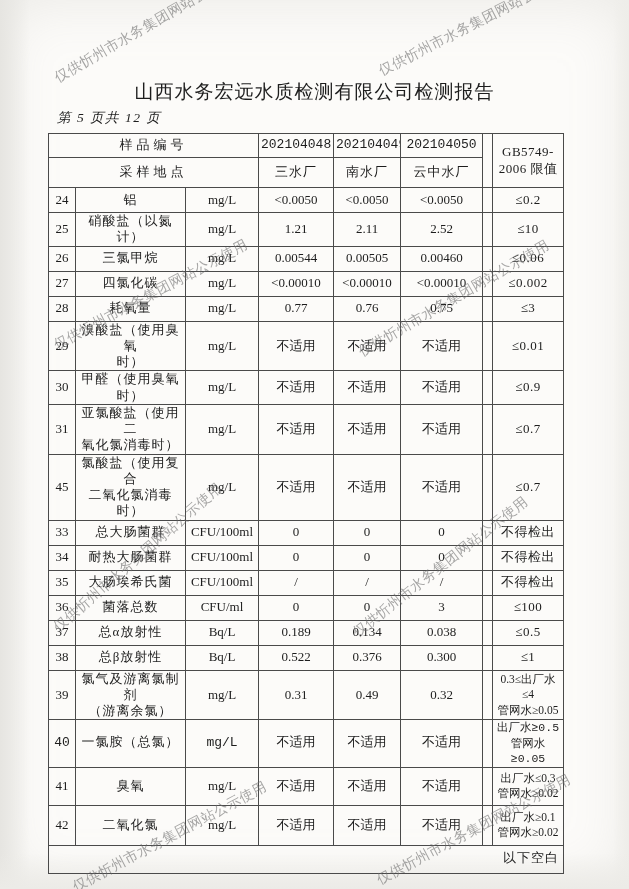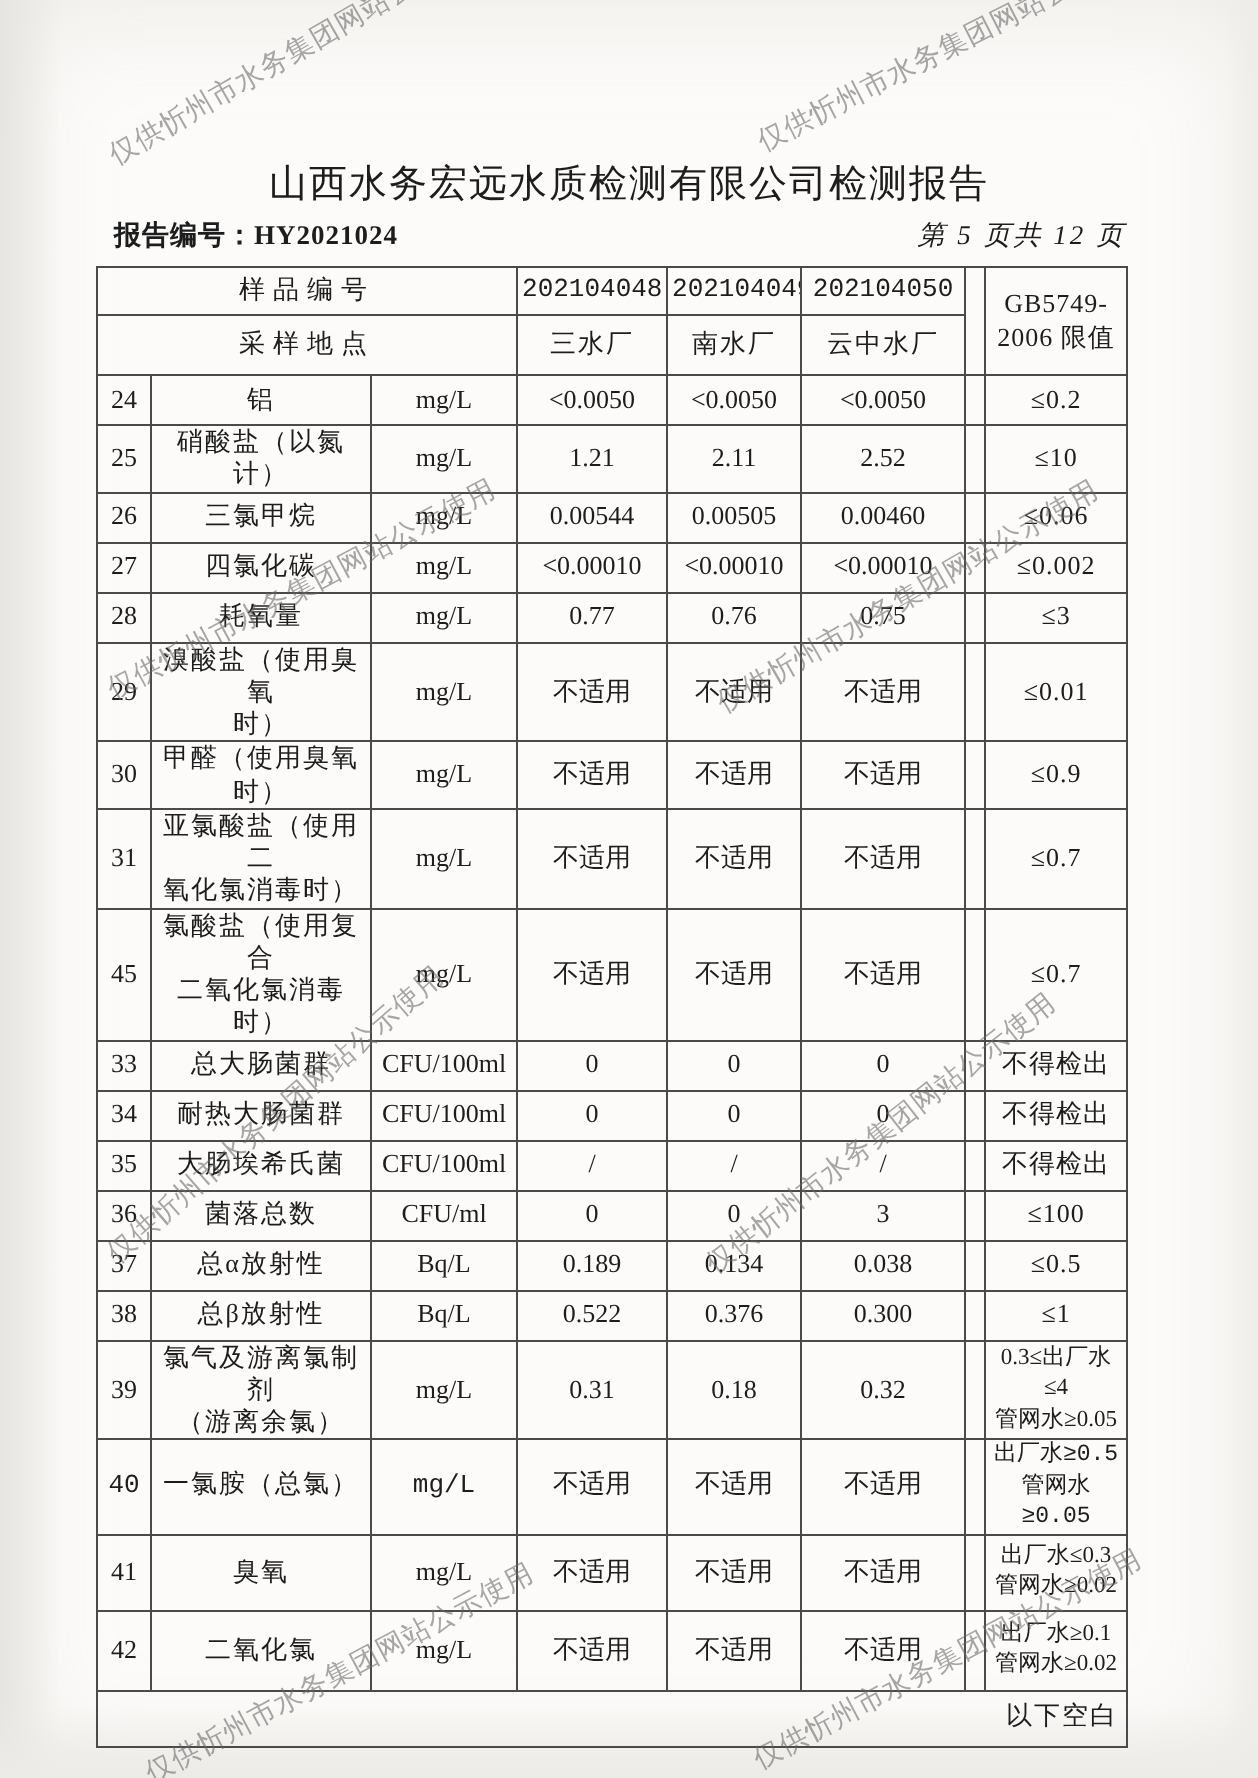--- a/index.html
+++ b/index.html
@@ -70,21 +70,20 @@
   <div class="wm" style="left:55px;top:337px;transform:rotate(-28deg)">仅供忻州市水务集团网站公示使用</div>
   <div class="wm" style="left:360px;top:344px;transform:rotate(-30deg)">仅供忻州市水务集团网站公示使用</div>
   <div class="wm" style="left:56px;top:620px;transform:rotate(-41deg)">仅供忻州市水务集团网站公示使用</div>
   <div class="wm" style="left:355px;top:625px;transform:rotate(-38deg)">仅供忻州市水务集团网站公示使用</div>
   <div class="wm" style="left:74px;top:879px;transform:rotate(-28deg)">仅供忻州市水务集团网站公示使用</div>
   <div class="wm" style="left:378px;top:872px;transform:rotate(-28deg)">仅供忻州市水务集团网站公示使用</div>
 
   <div class="title">山西水务宏远水质检测有限公司检测报告</div>
 
   <div class="meta">
-    <span class="report-no">报告编号：HY2021024</span>
     <span class="page-indicator">第 5 页共 12 页</span>
   </div>
 
   <table class="report">
     <colgroup>
       <col style="width:27px">
         <col style="width:110px">
         <col style="width:73px">
       <col style="width:75px">
         <col style="width:67px">
@@ -262,21 +261,21 @@
       <td class="c-val">0.300</td>
       <td class="gap-cell"></td>
       <td class="c-limit">≤1</td>
     </tr>
         <tr style="height: 40px;">
       <td class="c-no">39</td>
       <td class="c-param">氯气及游离氯制剂
 （游离余氯）</td>
       <td class="c-unit">mg/L</td>
       <td class="c-val">0.31</td>
-      <td class="c-val">0.18</td>
+      <td class="c-val">0.49</td>
       <td class="c-val">0.32</td>
       <td class="gap-cell"></td>
       <td class="c-limit small">0.3≤出厂水≤4
 管网水≥0.05</td>
     </tr>
         <tr style="height: 42px; font-family: Liberation Mono, monospace;">
       <td class="c-no">40</td>
       <td class="c-param">一氯胺（总氯）</td>
       <td class="c-unit">mg/L</td>
       <td class="c-val">不适用</td>

